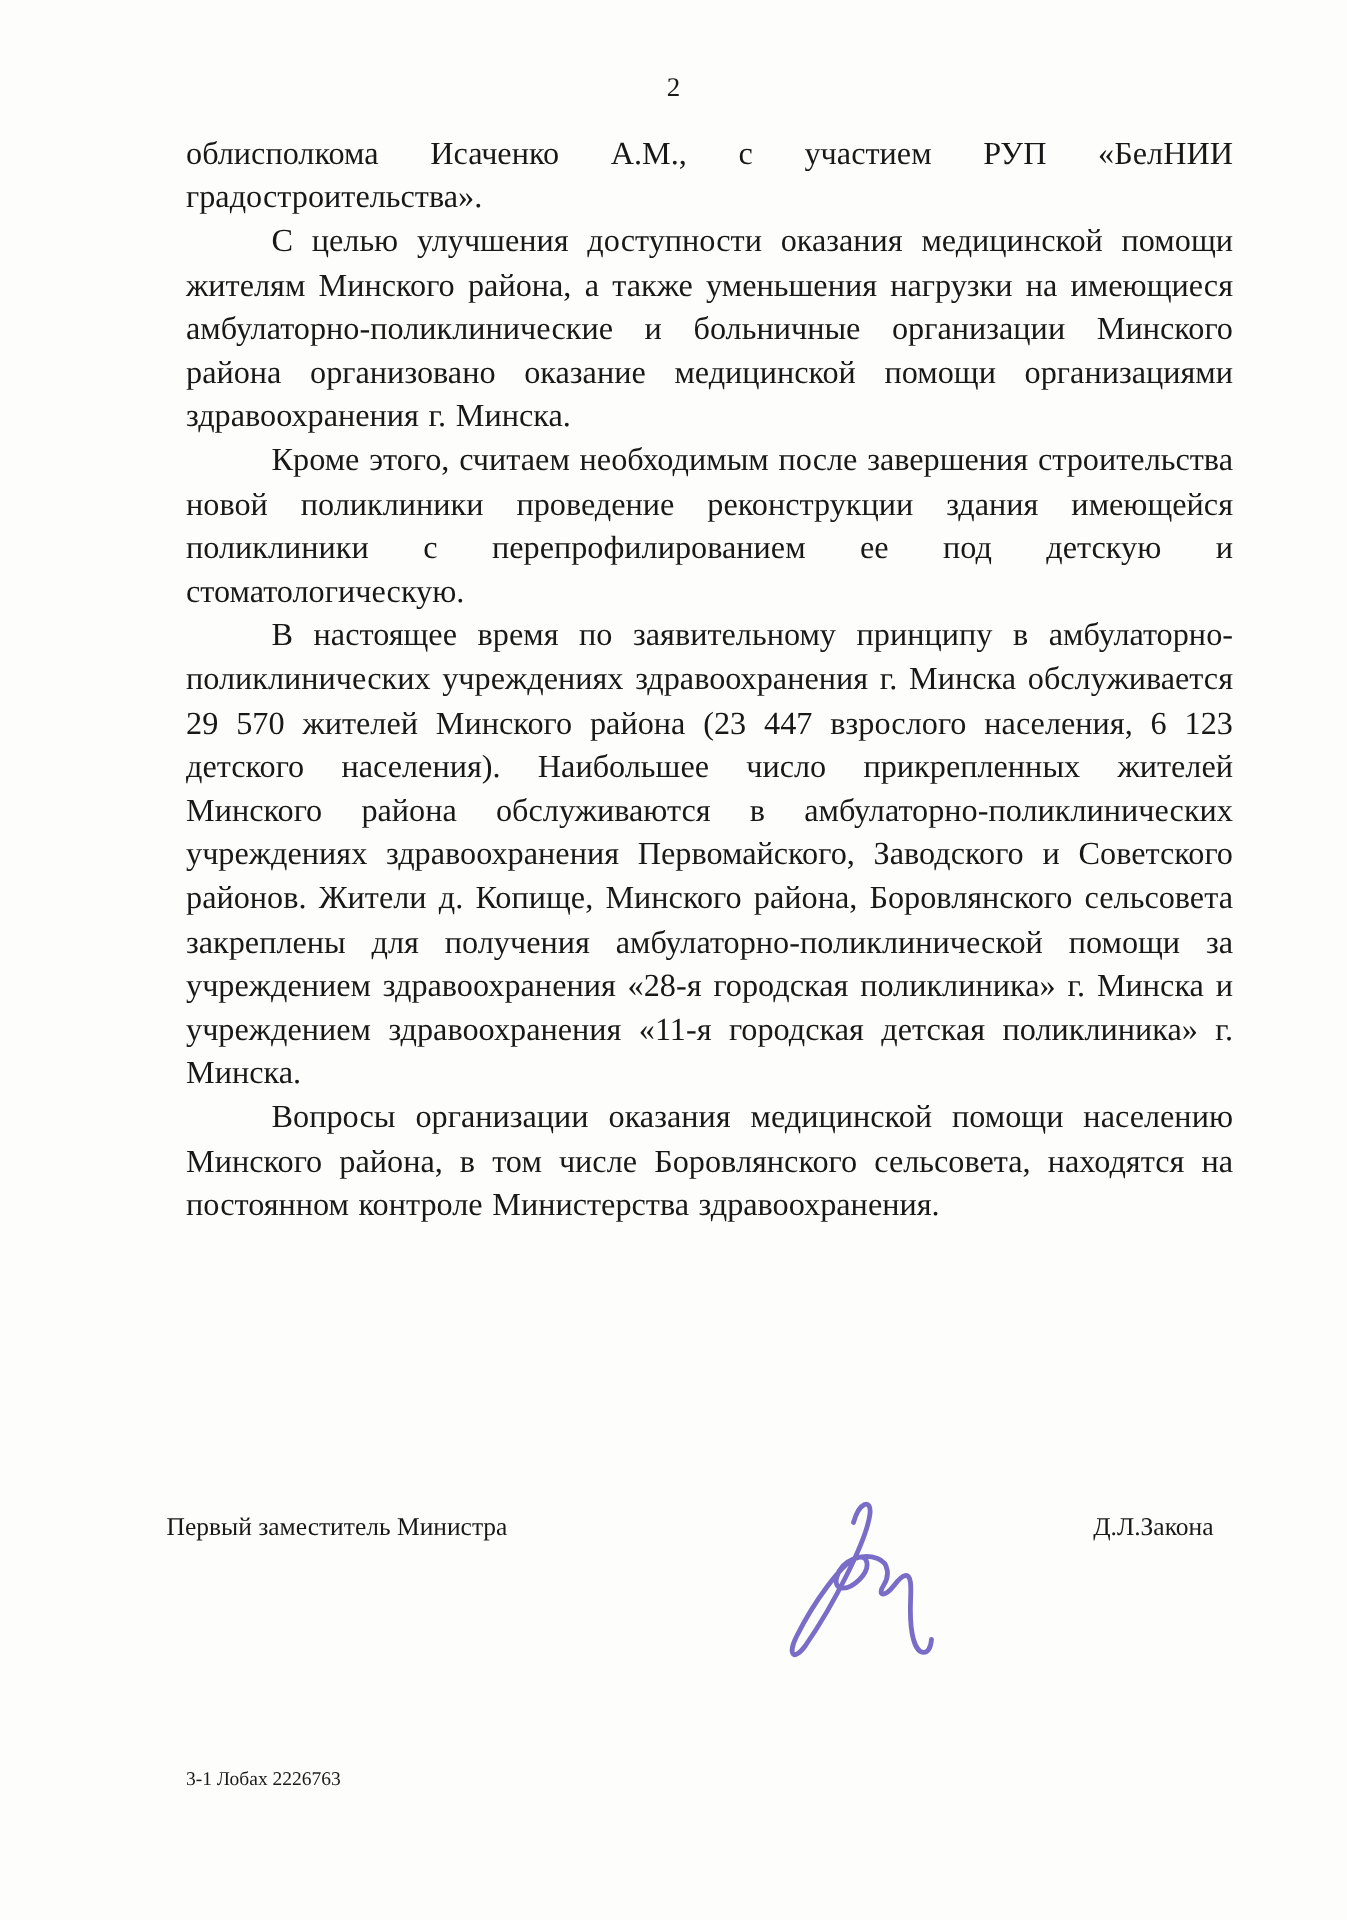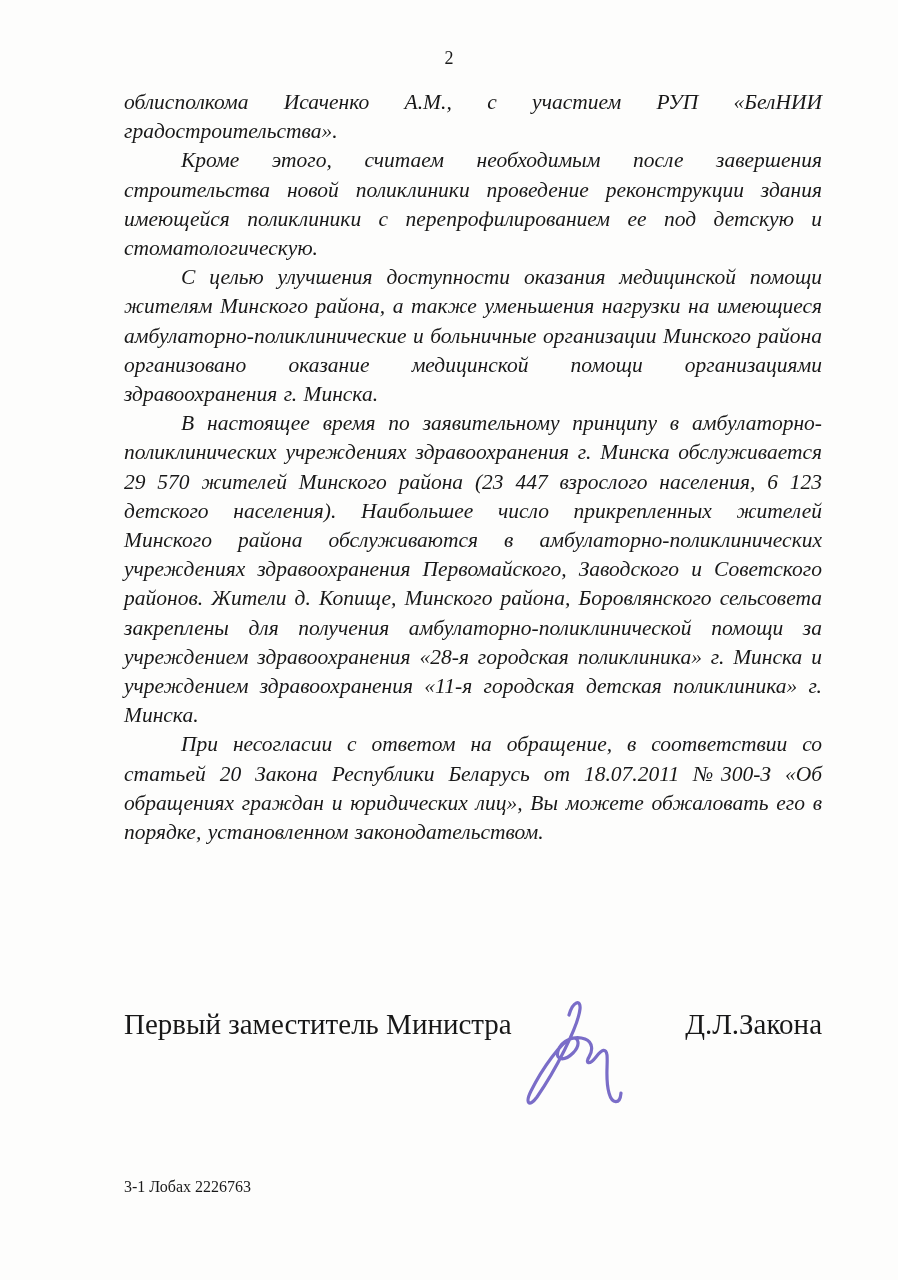--- a/index.html
+++ b/index.html
@@ -33,64 +33,63 @@
     width: 698px;
   }
   .content p {
     margin: 0;
     font-size: 21.5px;
     line-height: 29.2px;
     text-align: justify;
     text-indent: 57px;
     color: #181818;
     word-spacing: 1px;
-    font-style: italic;
   }
   .content p.continuation {
     text-indent: 0;
   }
   .signature-row {
     position: absolute;
     top: 1008px;
-    left: 124px;
+    left: 111px;
     width: 698px;
     display: flex;
     justify-content: space-between;
     align-items: flex-start;
-    font-size: 29px;
+    font-size: 17px;
     color: #181818;
   }
   .signature-svg {
     position: absolute;
     left: 503px;
     top: 993px;
     width: 150px;
     height: 132px;
   }
   .footer-note {
     position: absolute;
     top: 1178px;
     left: 124px;
-    font-size: 16px;
+    font-size: 13px;
     color: #1a1a1a;
   }
 </style>
 </head>
 <body>
 
 <div class="page">
 
   <div class="page-number">2</div>
 
   <div class="content">
     <p class="continuation">облисполкома Исаченко А.М., с участием РУП «БелНИИ градостроительства».</p>
+    <p>С целью улучшения доступности оказания медицинской помощи жителям Минского района, а также уменьшения нагрузки на имеющиеся амбулаторно-поликлинические и больничные организации Минского района организовано оказание медицинской помощи организациями здравоохранения г. Минска.</p>
     <p>Кроме этого, считаем необходимым после завершения строительства новой поликлиники проведение реконструкции здания имеющейся поликлиники с перепрофилированием ее под детскую и стоматологическую.</p>
-    <p>С целью улучшения доступности оказания медицинской помощи жителям Минского района, а также уменьшения нагрузки на имеющиеся амбулаторно-поликлинические и больничные организации Минского района организовано оказание медицинской помощи организациями здравоохранения г. Минска.</p>
     <p>В настоящее время по заявительному принципу в амбулаторно-поликлинических учреждениях здравоохранения г. Минска обслуживается 29 570 жителей Минского района (23 447 взрослого населения, 6 123 детского населения). Наибольшее число прикрепленных жителей Минского района обслуживаются в амбулаторно-поликлинических учреждениях здравоохранения Первомайского, Заводского и Советского районов. Жители д. Копище, Минского района, Боровлянского сельсовета закреплены для получения амбулаторно-поликлинической помощи за учреждением здравоохранения «28-я городская поликлиника» г. Минска и учреждением здравоохранения «11-я городская детская поликлиника» г. Минска.</p>
-    <p>При несогласии с ответом на обращение, в соответствии со статьей 20 Закона Республики Беларусь от 18.07.2011 №300-З «Об обращениях граждан и юридических лиц», Вы можете обжаловать его в порядке, установленном законодательством.</p>
+    <p>Вопросы организации оказания медицинской помощи населению Минского района, в том числе Боровлянского сельсовета, находятся на постоянном контроле Министерства здравоохранения.</p>
   </div>
 
   <div class="signature-row">
     <span>Первый заместитель Министра</span>
     <span>Д.Л.Закона</span>
   </div>
 
   <svg class="signature-svg" viewBox="0 0 150 132" fill="none" xmlns="http://www.w3.org/2000/svg">
     <path d="M 66 22
              C 70 8, 78 6, 77 16

